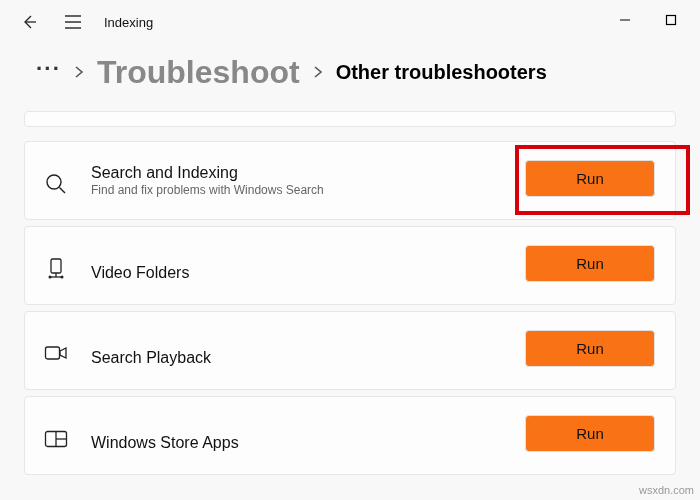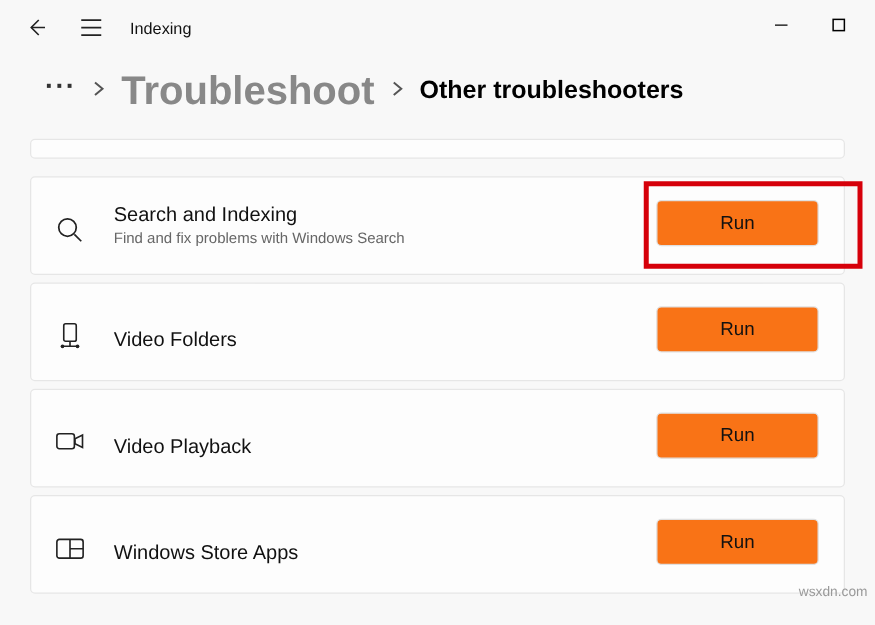--- a/index.html
+++ b/index.html
@@ -152,21 +152,21 @@
       border-radius: 4px;
       padding: 9px 40px;
       font-size: 15px;
       color: #111;
       cursor: pointer;
       min-width: 130px;
       text-align: center;
     }
     .watermark {
       position: absolute;
-      bottom: 20px;
+      bottom: 4px;
       right: 6px;
       font-size: 11px;
       color: #999;
     }
   </style>
 </head>
 <body>
 
 <div class="titlebar">
   <div class="win-btn">
@@ -249,21 +249,21 @@
   </div>
 
   <div class="card">
     <div class="card-icon">
       <svg width="24" height="20" viewBox="0 0 24 20">
           <rect x="1.5" y="3" width="14" height="12" rx="2" stroke="#222" stroke-width="1.3" fill="none"></rect>
           <path d="M16 7 L22 4 L22 14 L16 11 Z" stroke="#222" stroke-width="1.3" fill="none"></path>
         </svg>
     </div>
     <div class="card-text">
-      <div class="card-title">Video Playback</div>
+      <div class="card-title">Search Playback</div>
     </div>
     <button class="run-btn">Run</button>
   </div>
 
   <div class="card">
     <div class="card-icon">
       <svg width="24" height="18" viewBox="0 0 24 18">
           <rect x="1.5" y="1.5" width="21" height="15" rx="2" stroke="#222" stroke-width="1.3" fill="none"></rect>
           <line x1="12" y1="1.5" x2="12" y2="16.5" stroke="#222" stroke-width="1.3"></line>
           <line x1="12" y1="9" x2="22.5" y2="9" stroke="#222" stroke-width="1.3"></line>

